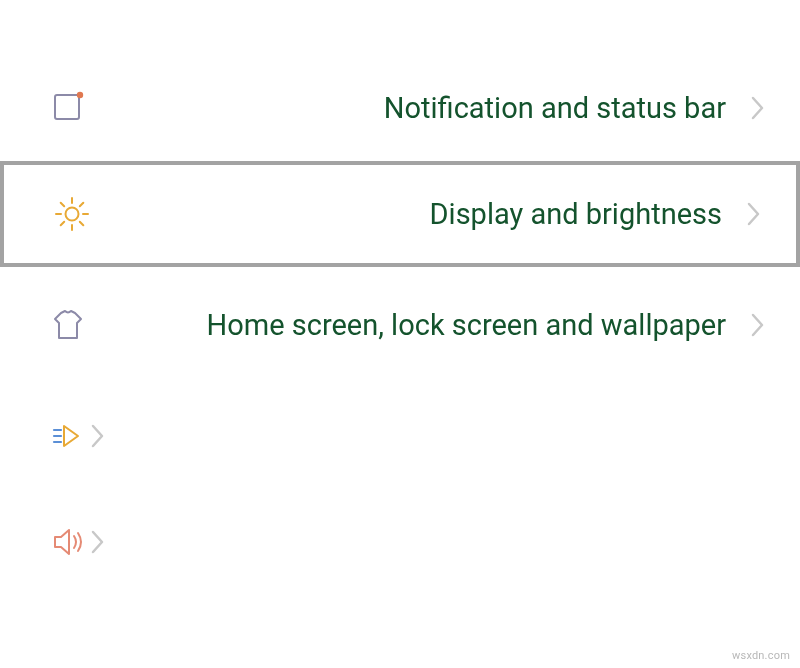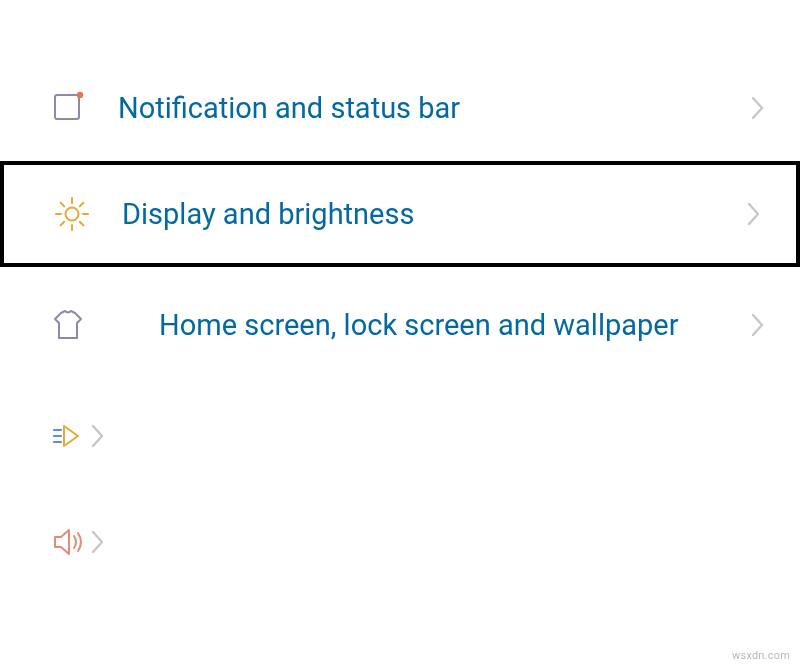--- a/index.html
+++ b/index.html
@@ -17,49 +17,49 @@
     .list-item {
       display: flex;
       align-items: center;
       padding: 0 30px 0 50px;
       height: 106px;
       cursor: pointer;
       position: relative;
     }
     .list-item.multiline {
       height: 116px;
-      gap: 41px;
     }
     .icon-wrap {
       width: 36px;
       height: 36px;
       display: flex;
       align-items: center;
       justify-content: center;
       flex-shrink: 0;
     }
     .label {
       flex: 1;
       font-size: 29px;
       font-weight: 400;
-      color: #0369a1;
+      color: #14532d;
       line-height: 1.25;
       padding-left: 32px;
       padding-right: 20px;
+      text-align: right;
     }
     .chevron {
       flex-shrink: 0;
       width: 24px;
       height: 24px;
       display: flex;
       align-items: center;
       justify-content: center;
     }
     .highlight {
-      border: 4px solid #000000;
+      border: 4px solid #a3a3a3;
     }
     .watermark {
       position: absolute;
       bottom: 6px;
       right: 10px;
       font-size: 11px;
       color: #b8b8b8;
       letter-spacing: 0.2px;
       margin-top: 20px;
     }

